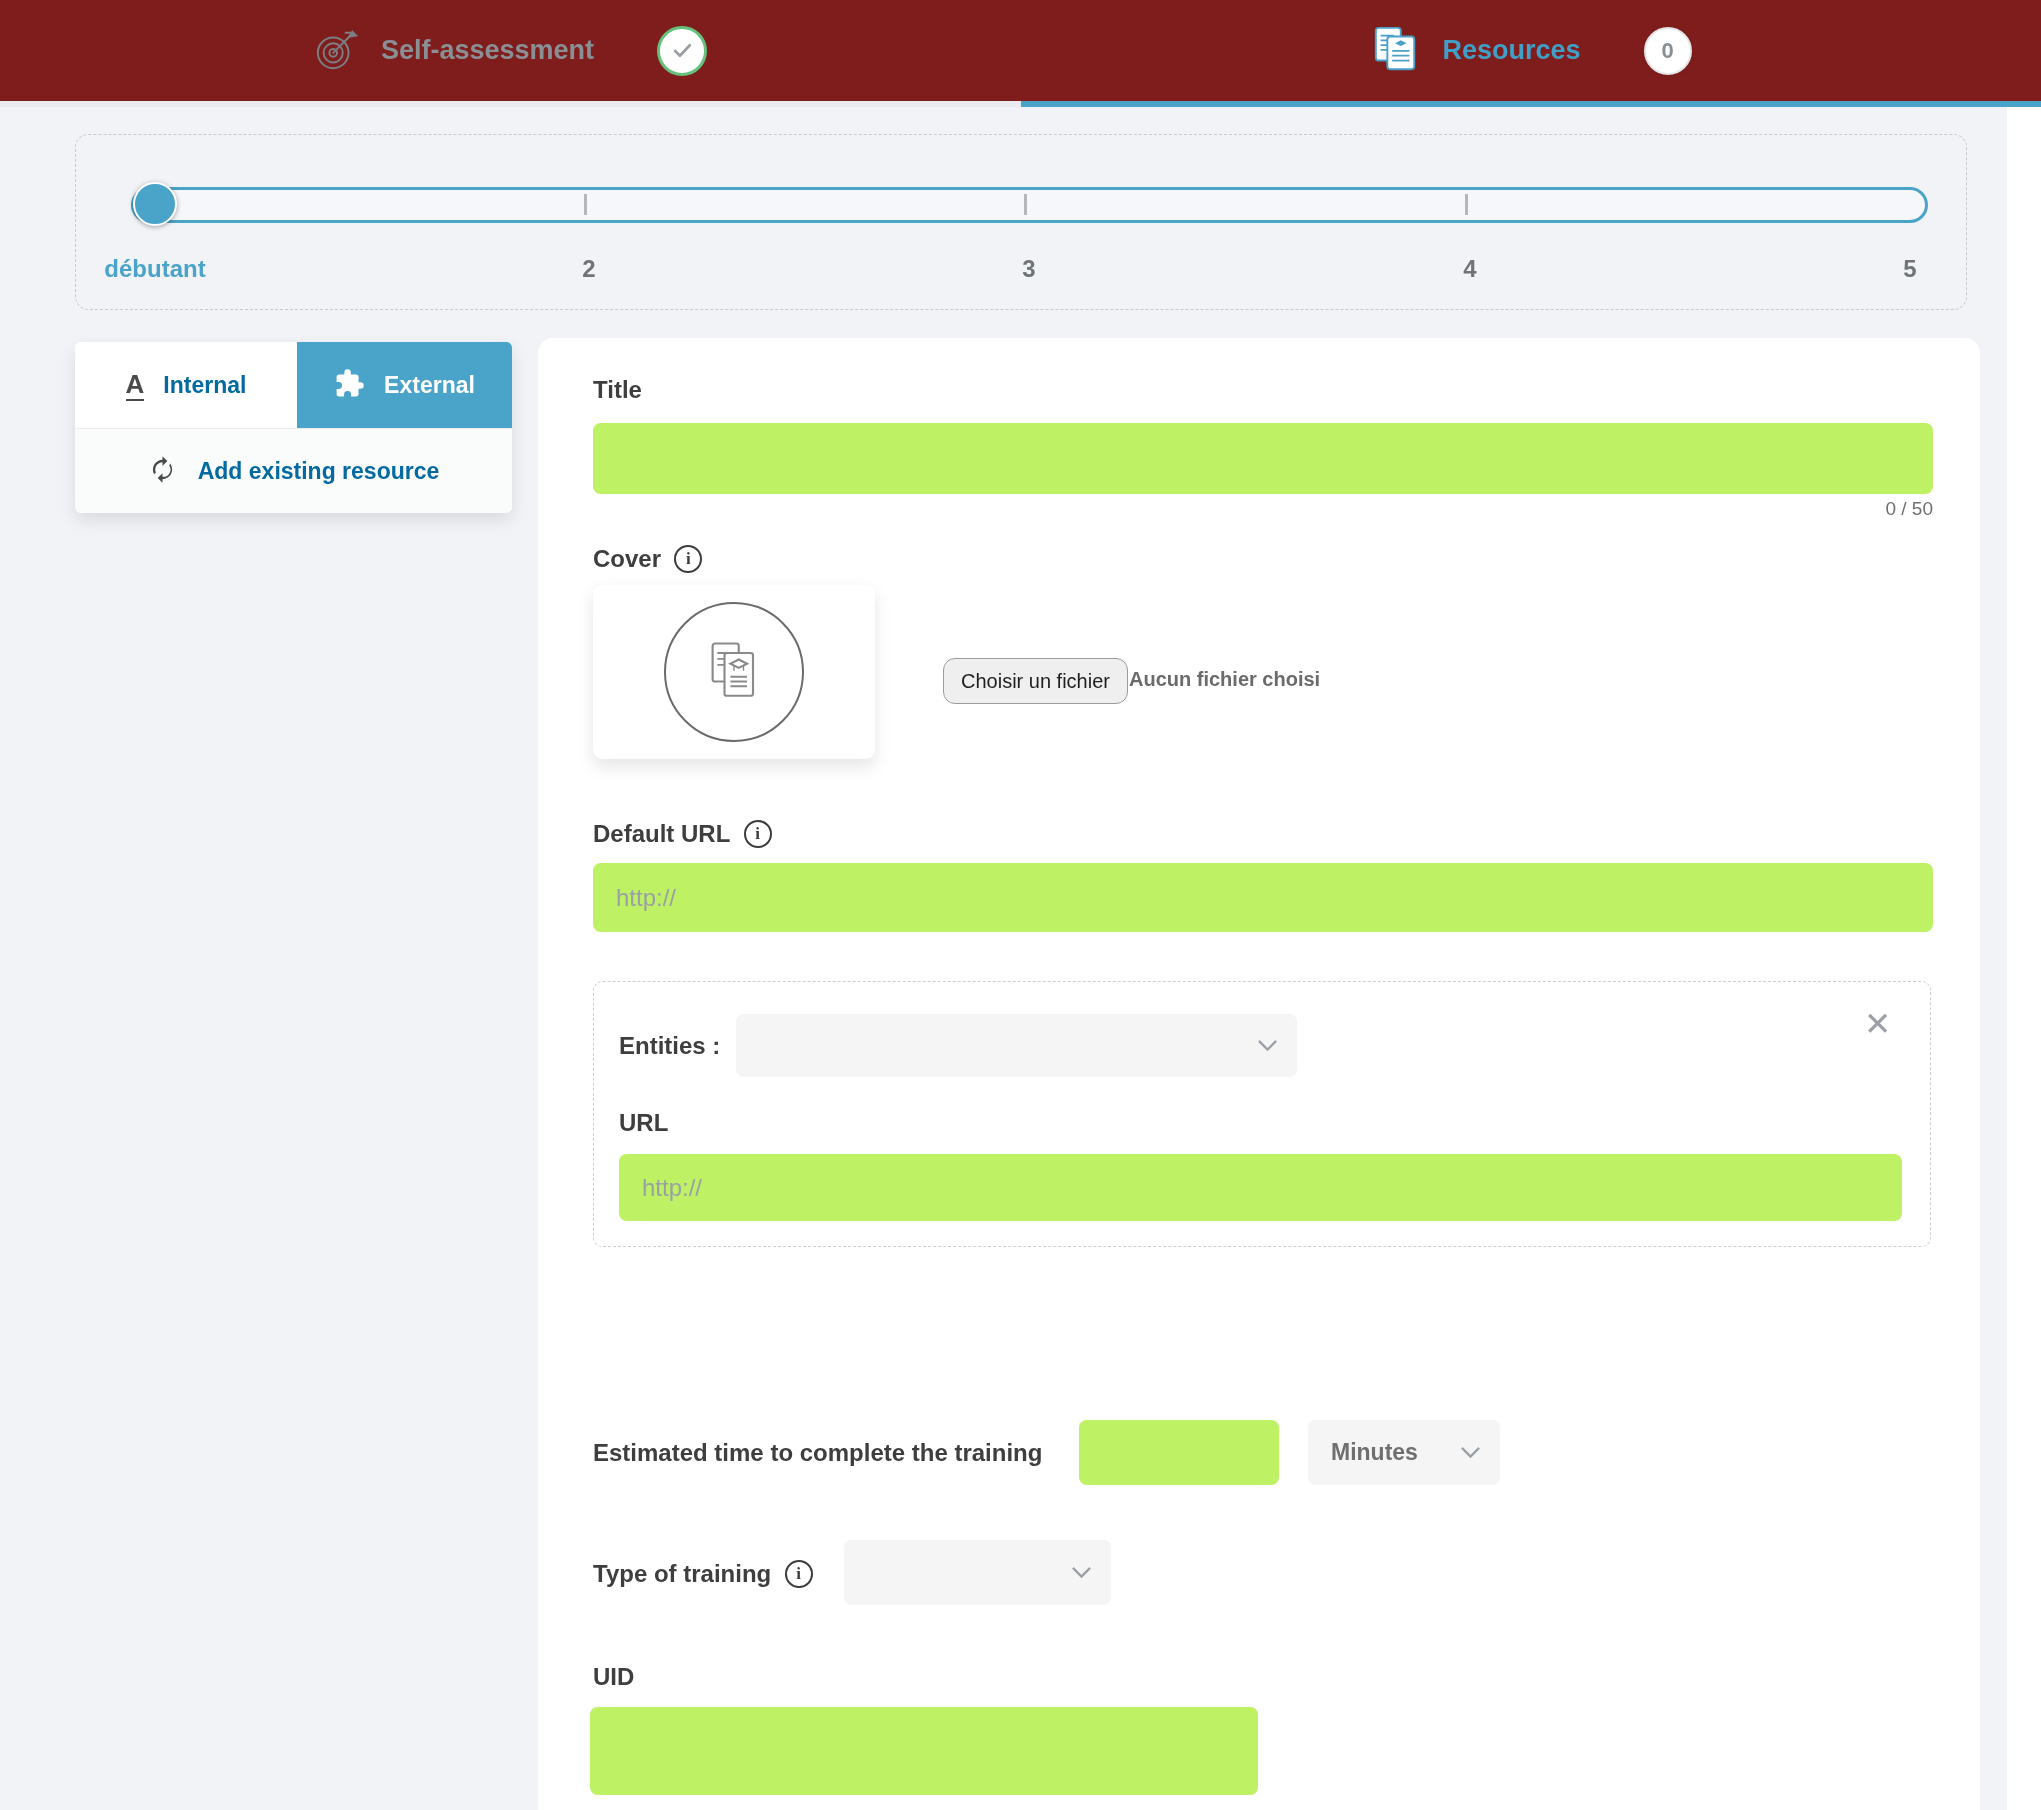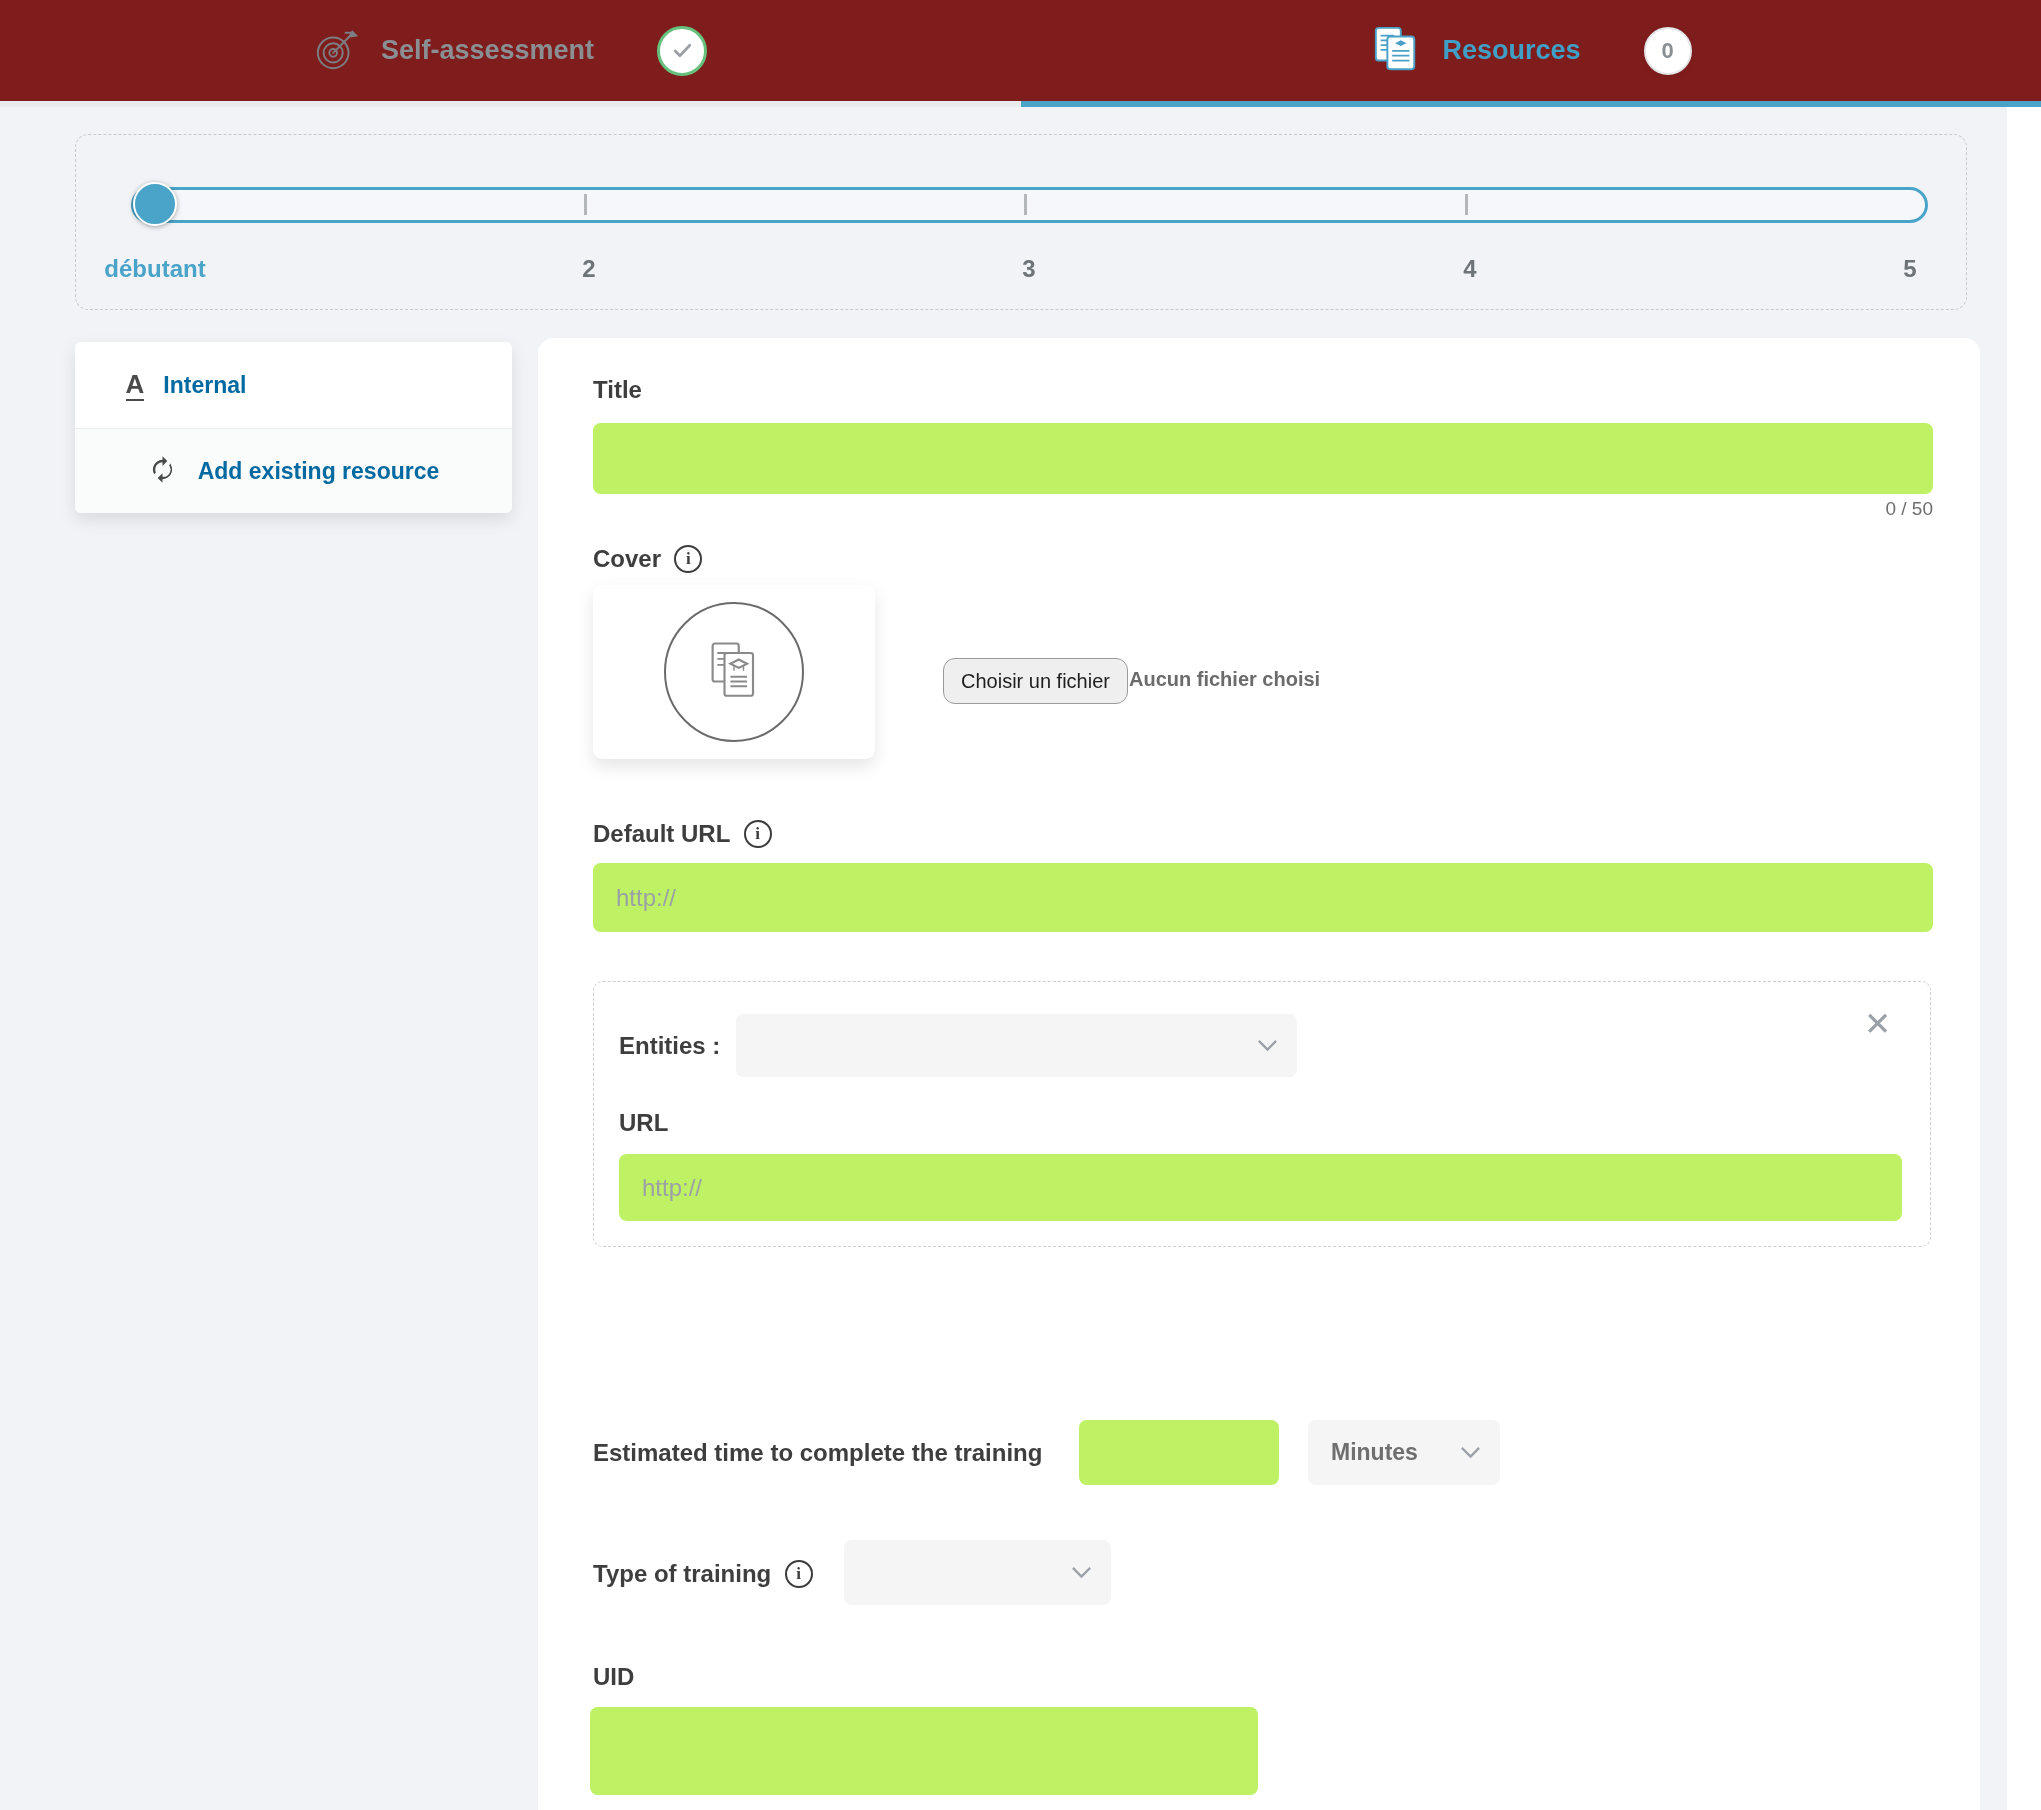--- a/index.html
+++ b/index.html
@@ -120,20 +120,28 @@
     <span class="slider-lab" style="left:1289px;">4</span>
     <span class="slider-lab" style="left:1729px;">5</span>
   </div>
 
   <div class="abs src-card">
     <div class="src-tabs">
       <div class="src-tab internal">
         <span class="a-icon">A</span>
         <span class="src-tab-label">Internal</span>
       </div>
+      <div class="src-tab external">
+        <span>
+          <svg width="31" height="31" viewBox="0 0 24 24" fill="#fff">
+            <path d="M20.5 11H19V7a2 2 0 0 0-2-2h-4V3.5a2.5 2.5 0 0 0-5 0V5H4a2 2 0 0 0-2 2v3.8h1.5a2.7 2.7 0 0 1 0 5.4H2V20a2 2 0 0 0 2 2h3.8v-1.5a2.7 2.7 0 0 1 5.4 0V22H17a2 2 0 0 0 2-2v-4h1.5a2.5 2.5 0 0 0 0-5z"></path>
+          </svg>
+        </span>
+        <span class="src-tab-label">External</span>
+      </div>
     </div>
     <div class="src-bottom">
       <span>
         <svg width="29" height="29" viewBox="0 0 24 24" fill="#4a4a4a">
           <path d="M12 6v3l4-4-4-4v3a8 8 0 0 0-6.9 12l1.46-1.46A6 6 0 0 1 12 6zm6.9 1L17.44 8.46A6 6 0 0 1 12 18v-3l-4 4 4 4v-3a8 8 0 0 0 6.9-12z"></path>
         </svg>
       </span>
       <span class="src-tab-label">Add existing resource</span>
     </div>
   </div>

